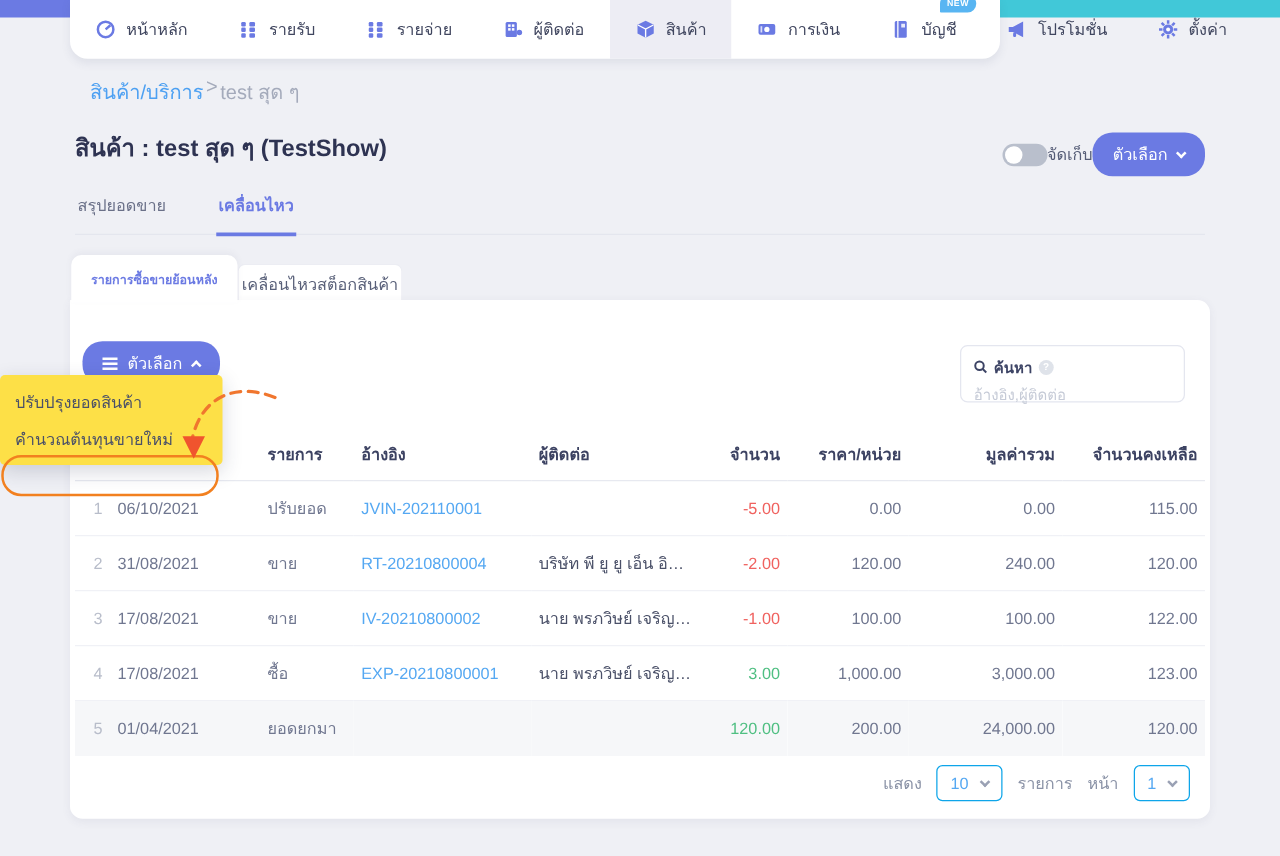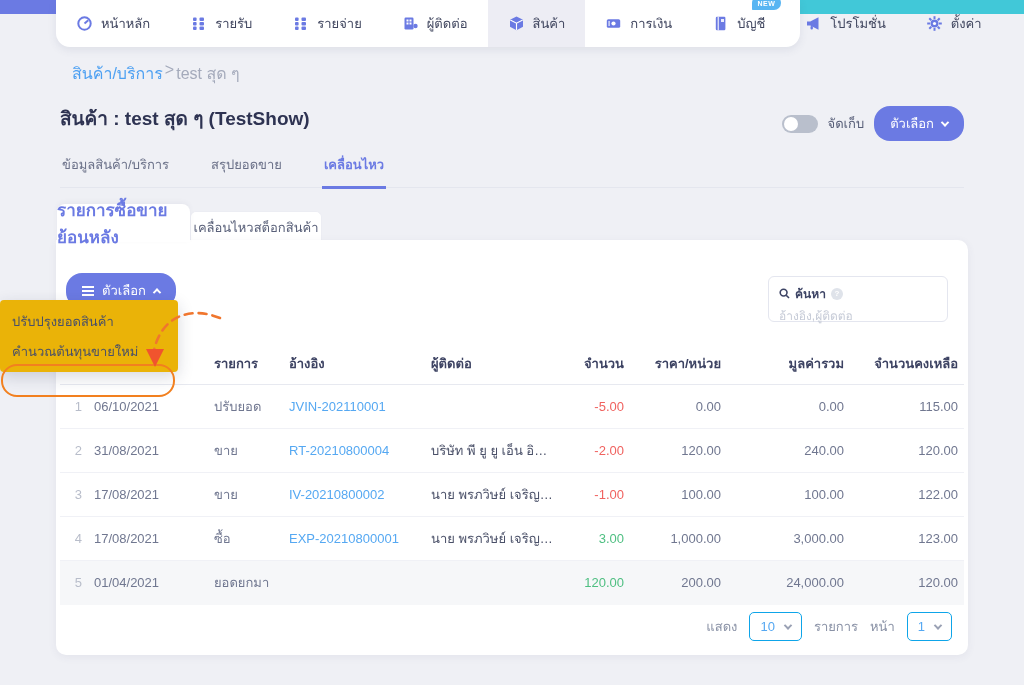--- a/index.html
+++ b/index.html
@@ -27,41 +27,41 @@
     font-size:7px; font-weight:bold; padding:4px 6px 3px; border-radius:9px 9px 9px 1px;
     letter-spacing:.5px; }
 
   
   .breadcrumb { position:absolute; left:72px; top:61px; font-size:16px; display:flex; gap:2px; }
   .breadcrumb .root { color:#4da0f2; cursor:pointer; }
   .breadcrumb .sep, .breadcrumb .curr { color:#a4aabb; }
 
   
   .page-title { position:absolute; left:60px; top:103px; font-size:19px; font-weight:bold; color:#2e3352; }
-  .header-controls { position:absolute; right:60px; top:106px; display:flex; align-items:center; gap:10px; }
+  .header-controls { position:absolute; right:60px; top:106px; display:flex; align-items:center; }
   .toggle { width:36px; height:18px; border-radius:10px; background:#b9bfcc; position:relative; cursor:pointer; }
   .toggle .knob { position:absolute; left:2px; top:2px; width:14px; height:14px; border-radius:50%; background:#fff; }
   .toggle-label { font-size:13px; color:#565d77; }
   .pill-btn { display:flex; align-items:center; gap:8px; background:var(--accent,#6b7ae3); color:#fff;
     border:none; font-size:13px; padding:7px 16px; border-radius:16px; cursor:pointer;
     font-family:inherit; }
   .chev { width:6px; height:6px; border-right:2px solid #fff; border-bottom:2px solid #fff; display:inline-block; }
   .chev.down { transform:rotate(45deg) translate(-1px,-1px); }
   .chev.up { transform:rotate(-135deg) translate(-1px,-1px); }
 
   
   .tabs { position:absolute; left:60px; top:148px; width:904px; display:flex; gap:38px;
     border-bottom:1px solid #e4e6ee; }
   .tab { font-size:13px; color:#6a7088; padding:6px 2px 11px; cursor:pointer; }
   .tab.active { color:var(--accent,#6b7ae3); font-weight:bold; border-bottom:3px solid var(--accent,#6b7ae3); margin-bottom:-2px; }
 
   
   .subtab1 { position:absolute; left:57px; top:204px; width:133px; height:38px; background:#fff;
     border-radius:8px 8px 0 0; display:flex; align-items:center; justify-content:center;
-    font-size:17px; font-weight:bold; color:var(--accent,#6b7ae3); z-index:3; cursor:pointer;
+    font-size:10px; font-weight:bold; color:var(--accent,#6b7ae3); z-index:3; cursor:pointer;
     box-shadow:0 -2px 5px rgba(70,75,120,.05); }
   .subtab2 { position:absolute; left:190px; top:211px; width:132px; height:31px; background:#fff;
     border:1px solid #ecedf3; border-bottom:none; border-radius:6px 6px 0 0; display:flex; align-items:center;
     justify-content:center; font-size:13px; color:#596079; z-index:2; cursor:pointer; }
 
   
   .card { position:absolute; left:56px; top:240px; width:912px; height:415px; background:#fff;
     border-radius:0 10px 10px 10px; box-shadow:0 2px 8px rgba(70,75,120,.07); z-index:2; }
 
   .options-btn { position:absolute; left:10px; top:33px; }
@@ -93,21 +93,21 @@
   
   .pagination { position:absolute; right:16px; bottom:14px; display:flex; align-items:center; gap:12px;
     font-size:13px; color:#8a92a6; }
   .select-box { display:flex; align-items:center; gap:10px; border:1px solid #0ea5e9; border-radius:5px;
     padding:6px 10px; cursor:pointer; background:#fff; }
   .select-box .val { color:var(--link,#55a8f2); font-size:13px; }
   .chev-gray { width:6px; height:6px; border-right:2px solid #9aa1b4; border-bottom:2px solid #9aa1b4;
     transform:rotate(45deg) translate(-1px,-1px); display:inline-block; }
 
   
-  .dropdown-menu { position:absolute; left:0px; top:300px; width:178px; background:#eab308;
+  .dropdown-menu { position:absolute; left:0px; top:300px; width:178px; background:#fde047;
     border-radius:4px; box-shadow:0 5px 16px rgba(40,45,80,.18); z-index:20; padding:6px 0; }
   .menu-item { height:30px; display:flex; align-items:center; padding:0 12px; font-size:13px;
     color:#4a5068; cursor:pointer; white-space:nowrap; }
   .menu-highlight { position:absolute; left:1px; top:64px; width:174px; height:33px;
     border:2px solid #f2801f; border-radius:16px; pointer-events:none; }
 
   .annotation-arrow { position:absolute; left:120px; top:300px; width:110px; height:85px; z-index:21; pointer-events:none; }
 </style>
 </head>
 <body>
@@ -223,21 +223,20 @@
       <div class="knob"></div>
     </div>
   <span class="toggle-label">จัดเก็บ</span>
   <button class="pill-btn">
     <span>ตัวเลือก</span>
     <span class="chev down"></span>
   </button>
 </div>
 
 <div class="tabs">
-  <div class="tab">ข้อมูลสินค้า/บริการ</div>
   <div class="tab">สรุปยอดขาย</div>
   <div class="tab active">เคลื่อนไหว</div>
 </div>
 
 <div class="subtab1">รายการซื้อขายย้อนหลัง</div>
 <div class="subtab2">เคลื่อนไหวสต็อกสินค้า</div>
 
 <section class="card">
   <button class="pill-btn options-btn">
     <span class="hamburger"></span>

